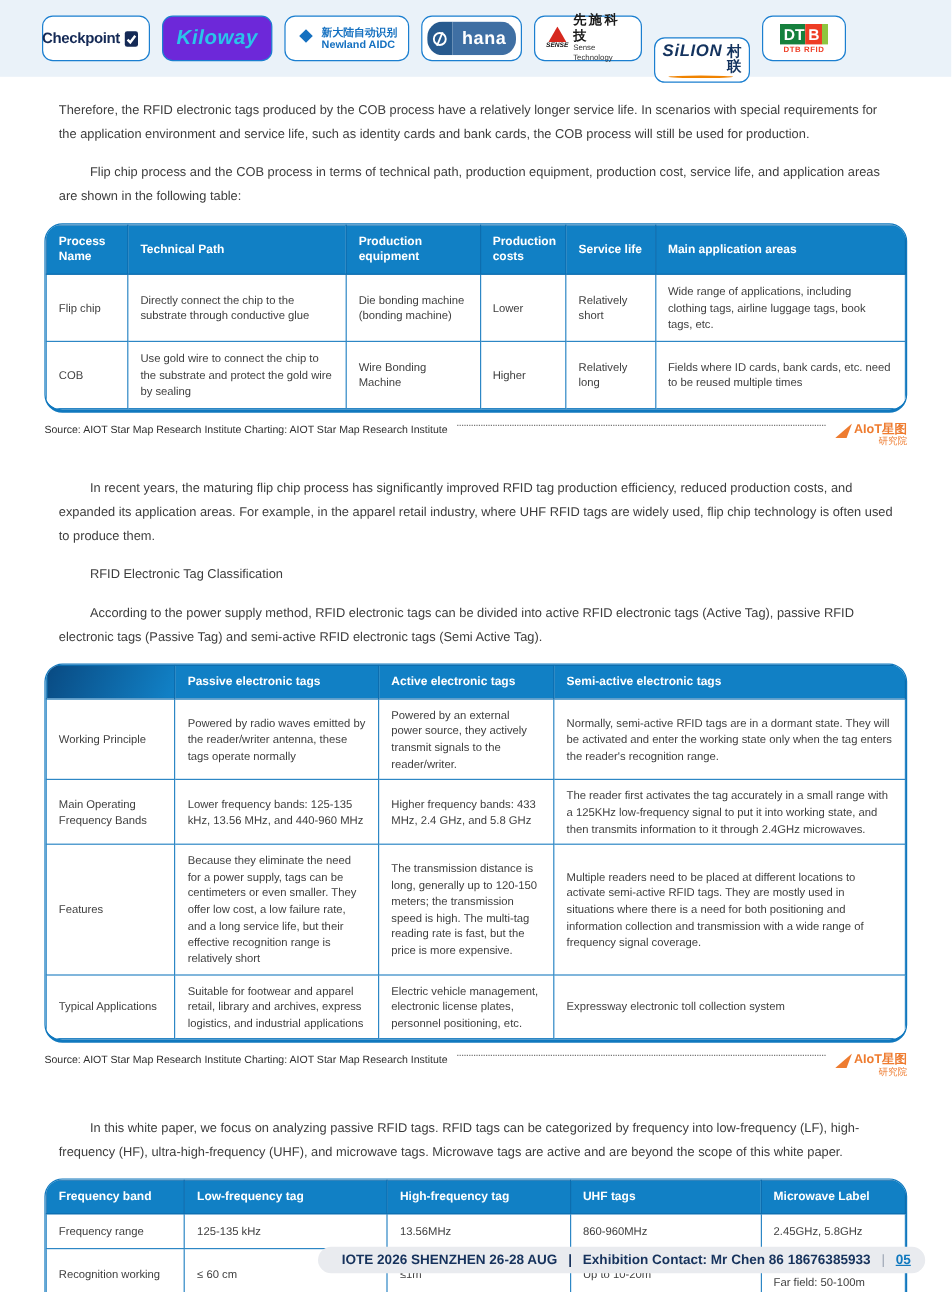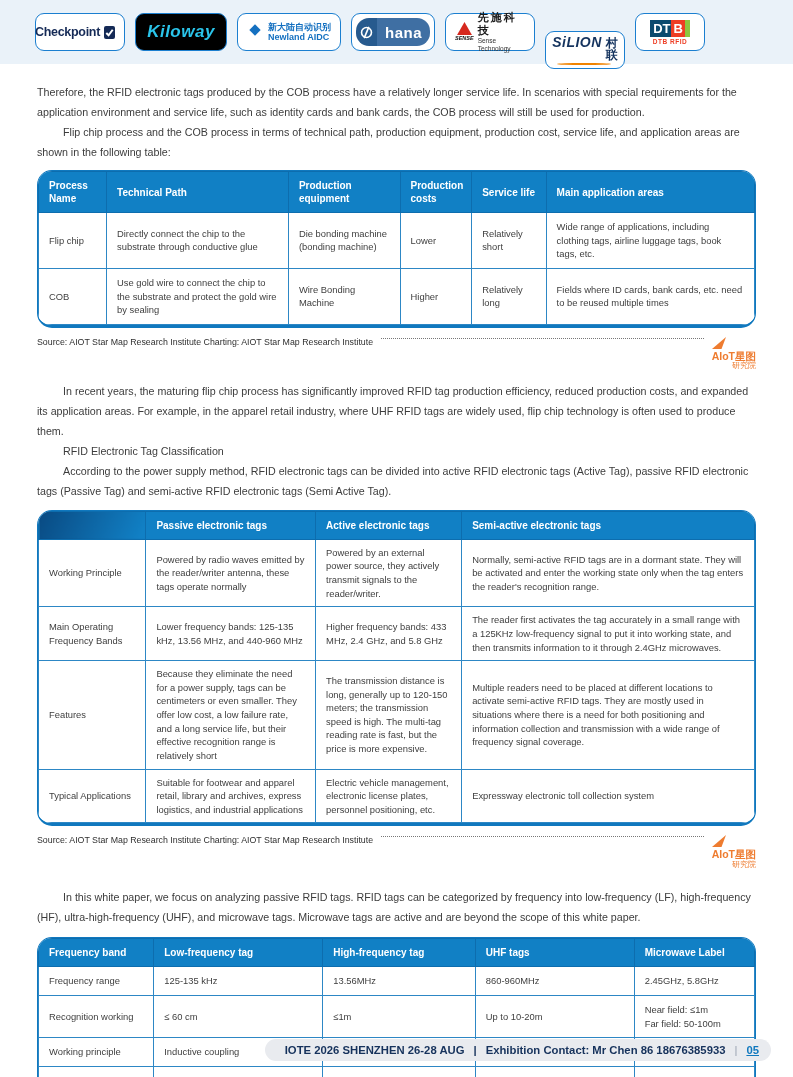--- a/index.html
+++ b/index.html
@@ -7,21 +7,21 @@
         font-family:"Liberation Sans",sans-serif;overflow:hidden;}
 
   
   .band{height:64px;background:#eaf2f9;display:flex;align-items:center;
         padding-left:35px;gap:10px;}
   .logo-pill{height:38px;background:#fff;border:1.5px solid #1b7fd0;border-radius:9px;
              display:flex;align-items:center;justify-content:center;padding:0 9px;box-sizing:border-box;}
   .lg-checkpoint{width:90px;gap:4px;justify-content:flex-end;}
   .lg-checkpoint .cp-text{color:#152a56;font-weight:bold;font-size:12.5px;letter-spacing:-0.3px;}
   .cp-mark{width:13px;height:13px;background:#152a56;border-radius:2px;display:flex;align-items:center;justify-content:center;}
-  .lg-kiloway{width:92px;background:#000000;border-color:#1b7fd0;}
+  .lg-kiloway{width:92px;background:#6d28d9;border-color:#1b7fd0;}
   .lg-kiloway .kw-text{color:#2ac4ea;font-weight:bold;font-style:italic;font-size:17px;letter-spacing:0.5px;}
   .lg-newland{width:104px;gap:5px;}
   .nl-lines{display:flex;flex-direction:column;line-height:1.15;}
   .nl-lines span{color:#1470c0;font-weight:bold;font-size:9px;}
   .lg-hana{width:84px;padding:0 4px;}
   .hana-inner{display:flex;height:28px;border-radius:13px;overflow:hidden;}
   .hana-icon{width:28px;background:#275a8e;display:flex;align-items:center;justify-content:center;}
   .hana-name{background:#3f6fa3;color:#fff;font-size:15px;display:flex;align-items:center;padding:0 8px;font-weight:bold;letter-spacing:0.5px;}
   .lg-sense{width:90px;gap:4px;}
   .sense-mark{display:flex;flex-direction:column;align-items:center;line-height:1;}
@@ -29,28 +29,28 @@
   .sense-lines{display:flex;flex-direction:column;line-height:1.2;}
   .sense-cn{font-size:11px;color:#1a1a1a;letter-spacing:2px;font-weight:bold;}
   .sense-en{font-size:6.5px;color:#333;}
   .lg-silion{width:80px;flex-direction:column;line-height:1;margin-top:36px;}
   .silion-row{display:flex;align-items:baseline;gap:4px;}
   .silion-main{color:#14335e;font-weight:bold;font-style:italic;font-size:14px;letter-spacing:0.5px;}
   .silion-cn{color:#14335e;font-weight:bold;font-size:12px;}
   .silion-swoosh{width:54px;height:2px;background:#f08300;border-radius:50%;margin-top:2px;align-self:flex-start;margin-left:2px;}
   .lg-dtb{width:70px;flex-direction:column;gap:1px;}
   .dtb-blocks{display:flex;align-items:stretch;}
-  .dtb-blocks .b1{background:#0c4a6e;color:#fff;font-weight:bold;font-size:13px;padding:1px 1px 1px 3px;}
+  .dtb-blocks .b1{background:#15803d;color:#fff;font-weight:bold;font-size:13px;padding:1px 1px 1px 3px;}
   .dtb-blocks .b2{background:#ee3d24;color:#fff;font-weight:bold;font-size:13px;padding:1px 2px;}
   .dtb-blocks .b3{width:5px;background:#8dc63f;}
   .dtb-sub{color:#ee3d24;font-size:6.5px;font-weight:bold;letter-spacing:0.5px;}
 
   
   .content{padding:0 37px;}
-  .para{font-size:10.7px;line-height:20px;color:#3c3c3c;margin:0;}
+  .para{font-size:10.7px;line-height:20px;color:#3c3c3c;margin:12px;}
   .indent{text-indent:26px;}
   .mt-lg{margin-top:18px;}
   .mt-md{margin-top:14px;}
 
   
   .tblwrap{border:1px solid #1078be;border-bottom:3px solid #1078be;border-radius:15px;overflow:hidden;}
   table{width:100%;border-collapse:collapse;table-layout:fixed;}
   th{background:#1180c5;color:#fff;font-weight:bold;font-size:10px;text-align:left;
      padding:7px 10px;border:1px solid #0d6dae;line-height:1.3;vertical-align:middle;}
   th.hdr-dark{background:linear-gradient(115deg,#094a82 0%,#1180c5 95%);}
@@ -58,21 +58,21 @@
      vertical-align:middle;line-height:1.45;white-space:pre-line;background:#fff;}
   .t-process{margin-top:8px;}
   .t-class{margin-top:9px;}
   .t-freq{margin-top:10px;}
   .t-class td{padding:6px 10px;}
 
   
   .source-row{display:flex;align-items:flex-start;margin-top:9px;height:30px;}
   .source-text{font-size:8.8px;color:#2f2f2f;white-space:nowrap;}
   .leader{flex:1;border-bottom:1.5px dotted #777;margin:0 8px;transform:translateY(1px);}
-  .aiot{display:flex;align-items:flex-start;gap:2px;color:#ee7c30;flex-direction:column;}
+  .aiot{display:flex;align-items:flex-start;gap:2px;color:#ee7c30;}
   .aiot-lines{display:flex;flex-direction:column;line-height:1.1;align-items:flex-end;}
   .aiot-title{font-size:10.5px;font-weight:bold;color:#ee7c30;}
   .aiot-sub{font-size:8px;color:#ee7c30;}
 
   
   .footer-pill{position:absolute;right:22px;bottom:16px;background:#e9ebef;border-radius:13px;
                padding:5px 12px 5px 20px;display:flex;align-items:center;gap:9px;
                font-size:11.3px;font-weight:bold;color:#16325c;}
   .footer-sep{color:#16325c;}
   .footer-sep2{color:#9aa4b2;font-weight:normal;}

